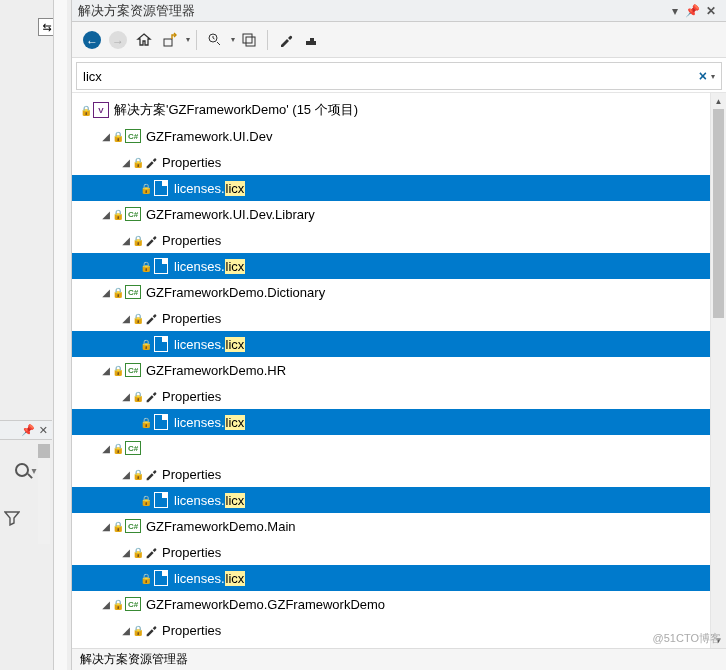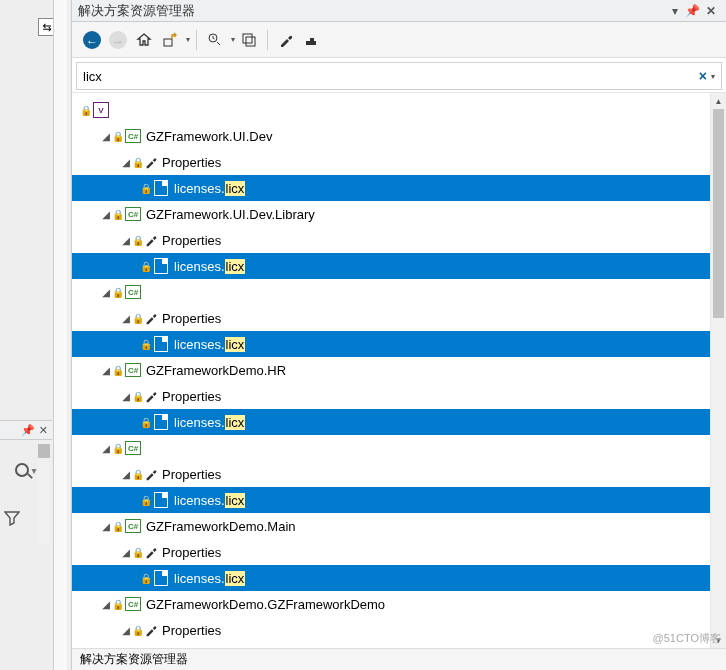--- a/index.html
+++ b/index.html
@@ -160,20 +160,21 @@
   </div>
 
   <div class="tree-wrap">
     <div class="tree" id="tree">
         <div class="row">
           <span class="indent" style="width:8px"></span>
           <span class="lock">🔒</span>
           <span class="icon">
             <span class="sln-icon">V</span>
           </span>
+          <span class="label">解决方案'GZFrameworkDemo' (15 个项目)</span>
         </div>
         <div class="row">
           <span class="indent" style="width:28px"></span>
           <span class="expander">◢</span>
           <span class="lock">🔒</span>
           <span class="icon">
             <span class="cs-icon">C#</span>
           </span>
           <span class="label">GZFramework.UI.Dev</span>
         </div>
@@ -224,20 +225,21 @@
           </span>
           <span class="label">licenses.<span class="hl">licx</span></span>
         </div>
         <div class="row">
           <span class="indent" style="width:28px"></span>
           <span class="expander">◢</span>
           <span class="lock">🔒</span>
           <span class="icon">
             <span class="cs-icon">C#</span>
           </span>
+          <span class="label">GZFrameworkDemo.Dictionary</span>
         </div>
         <div class="row">
           <span class="indent" style="width:48px"></span>
           <span class="expander">◢</span>
           <span class="lock">🔒</span>
           <span class="icon wrench">
             <svg width="14" height="14" viewBox="0 0 16 16">
               <path d="M3 13l6-6 2 2-6 6H3v-2zM10 6l2-2a1.5 1.5 0 012 2l-2 2" fill="#333"></path>
             </svg>
           </span>

